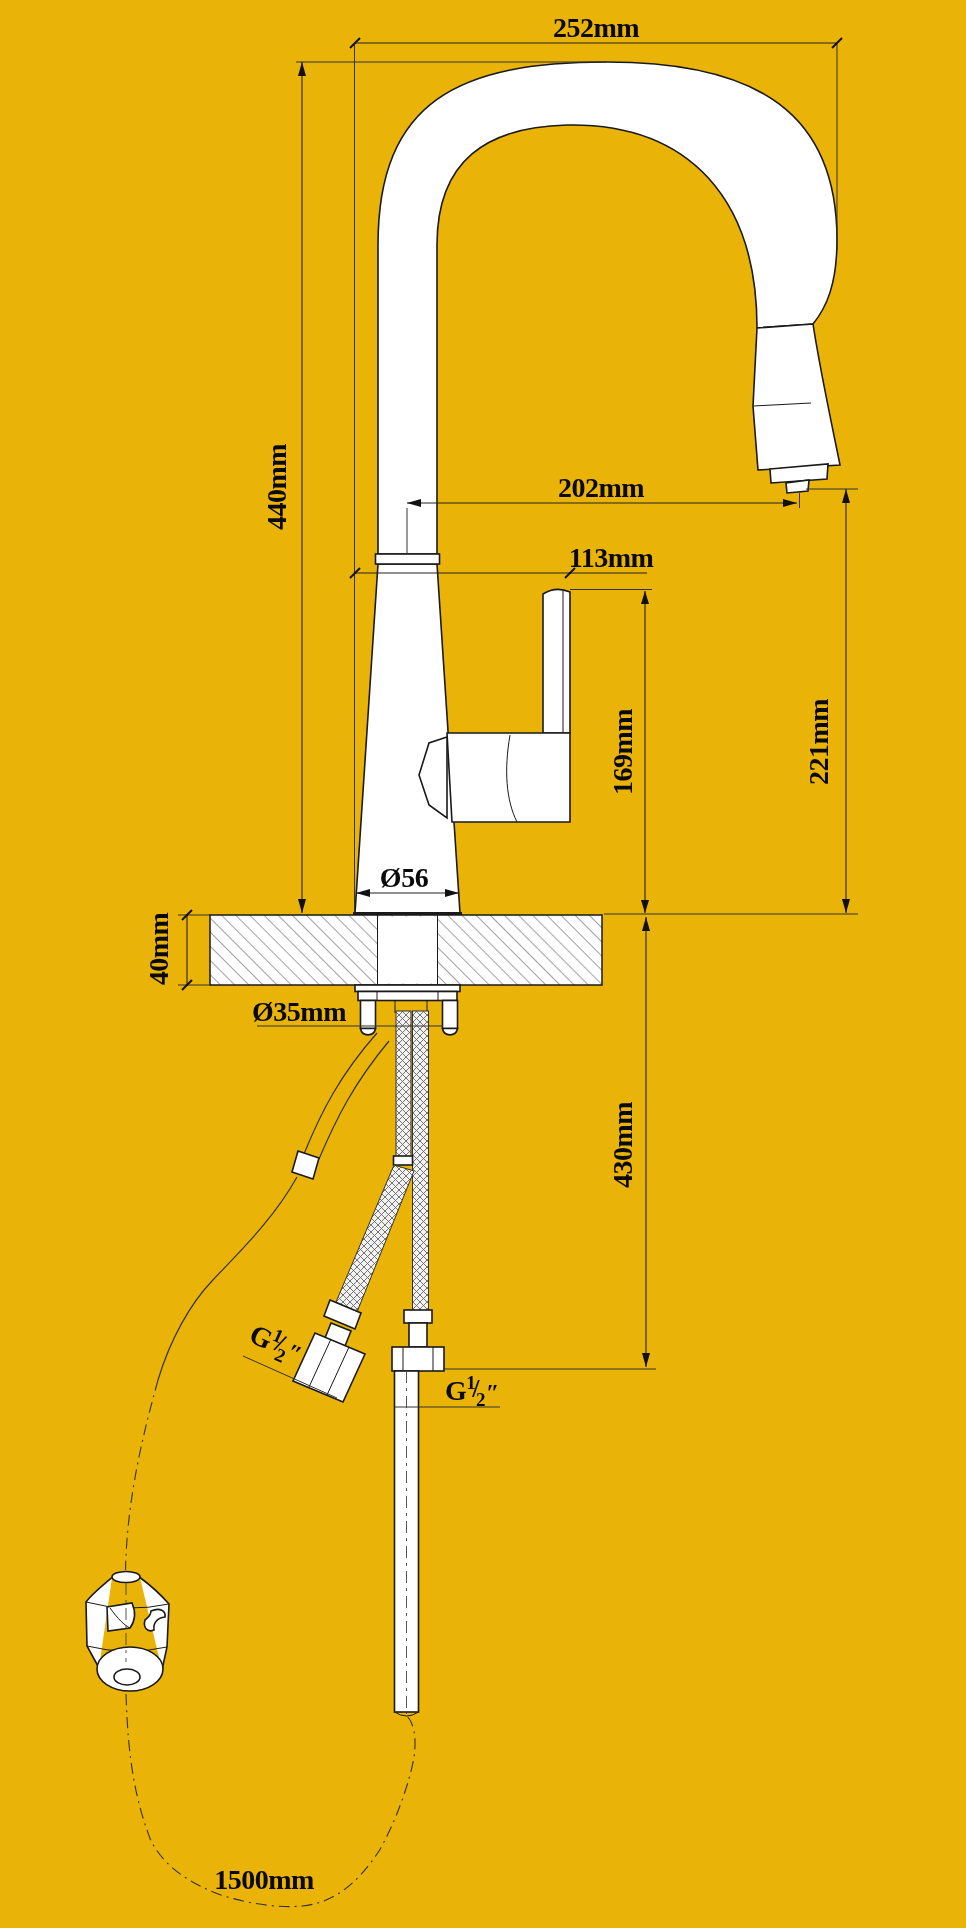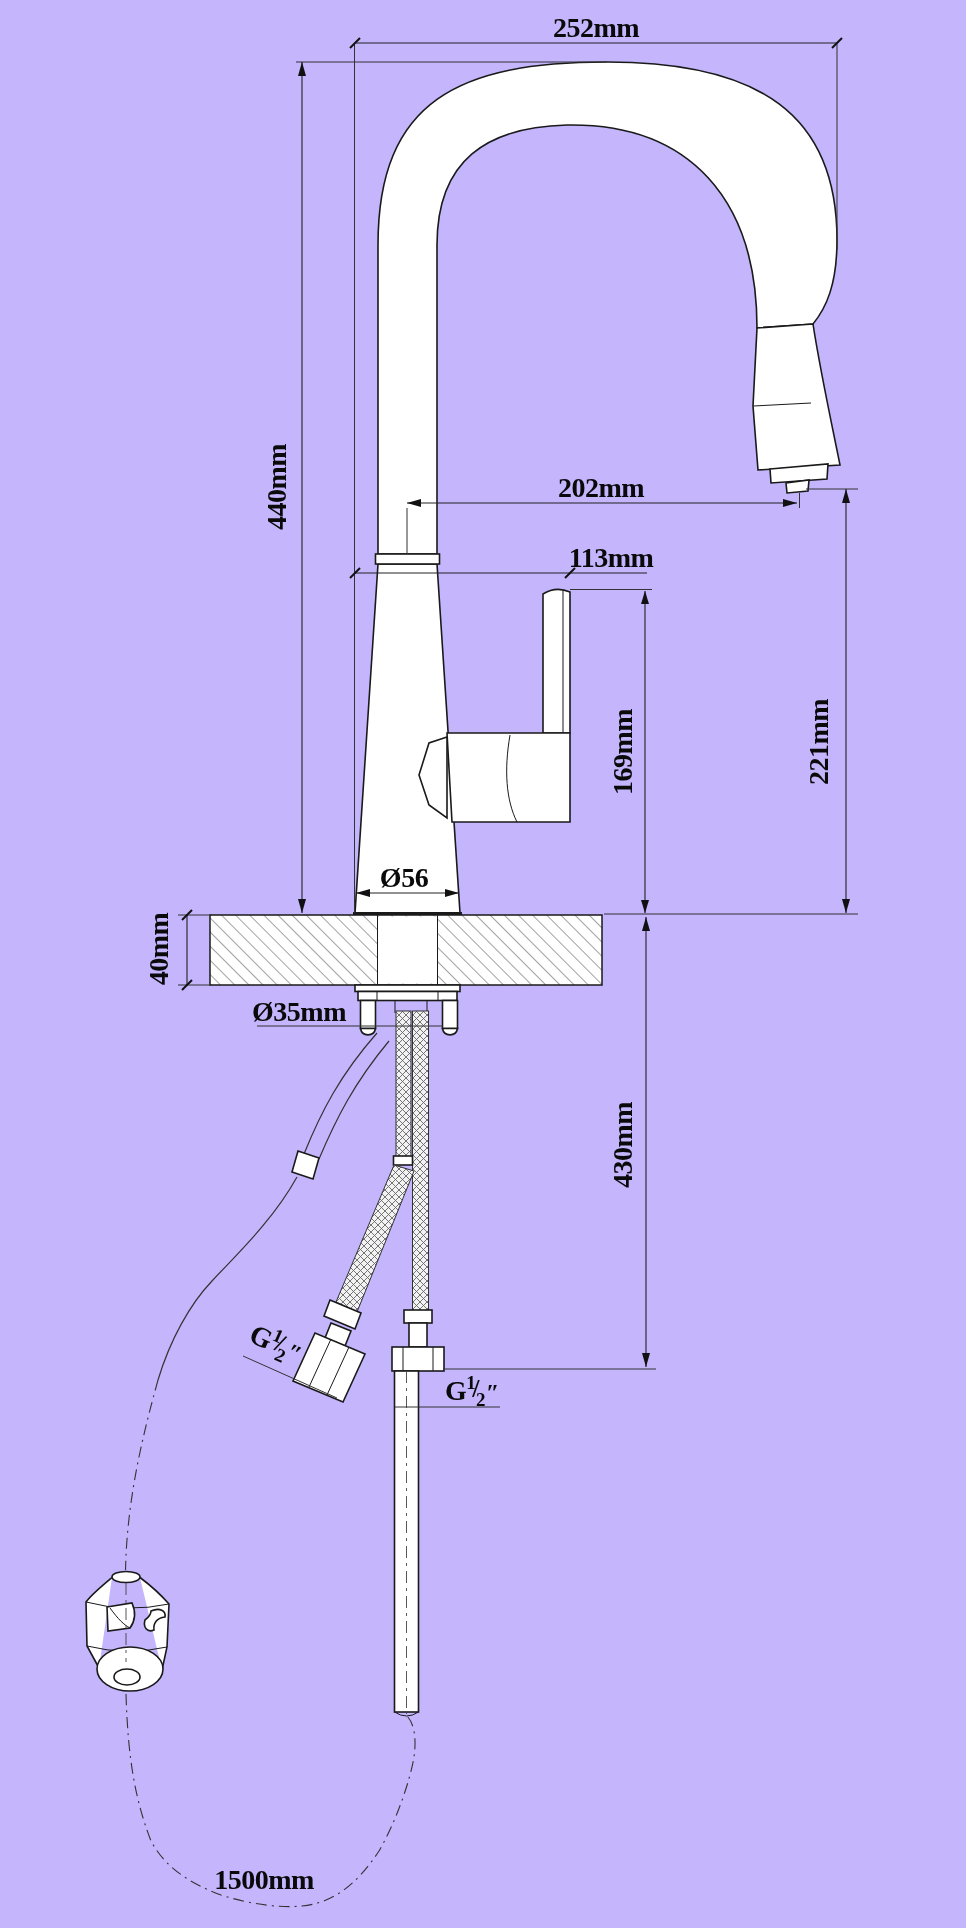--- a/index.html
+++ b/index.html
@@ -1,16 +1,16 @@
 <!DOCTYPE html>
 <html><head>
 <meta charset="utf-8">
 <style>
   html,body{margin:0;padding:0;background:#fff;}
-  .page{position:relative;width:966px;height:1928px;background:#c4b5fd;overflow:hidden;
+  .page{position:relative;width:966px;height:1928px;background:#eab308;overflow:hidden;
         font-family:"Liberation Serif","DejaVu Serif",serif;}
   svg{display:block}
   .dimtext{font-family:"Liberation Serif","DejaVu Serif",serif;font-weight:bold;
            font-size:28px;fill:#0a0a0a;letter-spacing:-0.5px;}
   .small{font-size:19px;}
   .objf{fill:#ffffff;stroke:#1a1a1a;stroke-width:1.6;}
   .thin{fill:none;stroke:#1a1a1a;stroke-width:1;}
   .dim{fill:none;stroke:#222222;stroke-width:1.1;}
   .ext{fill:none;stroke:#333333;stroke-width:1;}
   .tick{stroke:#111;stroke-width:2;}

